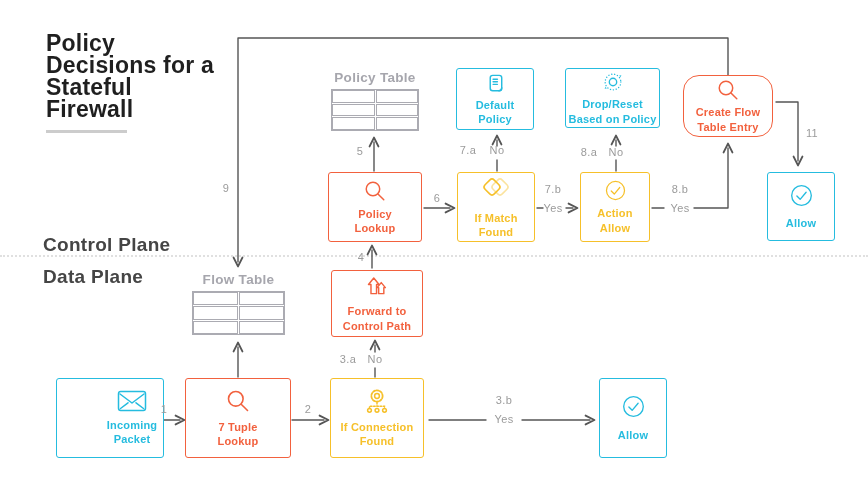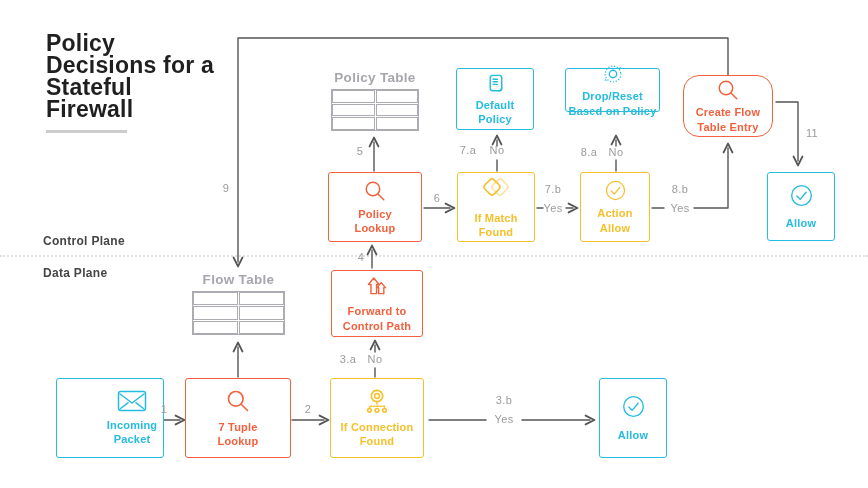--- a/index.html
+++ b/index.html
@@ -5,21 +5,21 @@
   html,body{margin:0;padding:0;background:#fff;}
   body{font-family:"Liberation Sans",sans-serif;}
   .canvas{position:relative;width:868px;height:488px;background:#fff;overflow:hidden;}
 
   
   .title-block{position:absolute;left:46px;top:32px;width:170px;}
   .title-block h1{margin:0;font-size:23px;line-height:22px;font-weight:700;color:var(--title);letter-spacing:.2px;}
   .title-underline{width:81px;height:3px;margin-top:10px;background:var(--underline);}
 
   
-  .plane-label{position:absolute;left:43px;font-size:12px;font-weight:700;color:var(--plane-label);letter-spacing:.3px;}
+  .plane-label{position:absolute;left:43px;font-size:19px;font-weight:700;color:var(--plane-label);letter-spacing:.3px;}
   .plane-label.control{top:234px;}
   .plane-label.data{top:266px;}
   .plane-divider{position:absolute;left:0;top:255px;width:868px;height:0;border-top:2px dotted var(--divider);}
 
   
   #arrow-layer{position:absolute;left:0;top:0;}
 
   
   .dtable{position:absolute;}
   .dtable .tbl-label{display:block;text-align:center;font-size:13.5px;font-weight:700;color:var(--table-label);letter-spacing:.3px;margin-bottom:4px;}
@@ -64,21 +64,21 @@
   .node--if-match-found .node-label{max-width:60px;}
 
   .node--action-allow{left:580px;top:172px;width:70px;height:70px;gap:4px;}
   .node--action-allow .node-icon svg{width:23px;height:23px;}
   .node--action-allow .node-label{max-width:50px;}
 
   .node--default-policy{left:456px;top:68px;width:78px;height:62px;gap:3px;}
   .node--default-policy .node-icon svg{width:23px;height:23px;}
   .node--default-policy .node-label{max-width:52px;}
 
-  .node--drop-reset{left:565px;top:68px;width:95px;height:44px;gap:3px;}
+  .node--drop-reset{left:565px;top:68px;width:95px;height:60px;gap:3px;}
   .node--drop-reset .node-icon svg{width:24px;height:24px;}
   .node--drop-reset .node-label{max-width:94px;}
 
   .node--create-flow-table-entry{left:683px;top:75px;width:90px;height:62px;gap:3px;}
   .node--create-flow-table-entry .node-label{max-width:76px;}
 
   .node--allow-control-plane{left:767px;top:172px;width:68px;height:69px;gap:8px;}
   .node--allow-control-plane .node-icon svg{width:25px;height:25px;}
 
   

